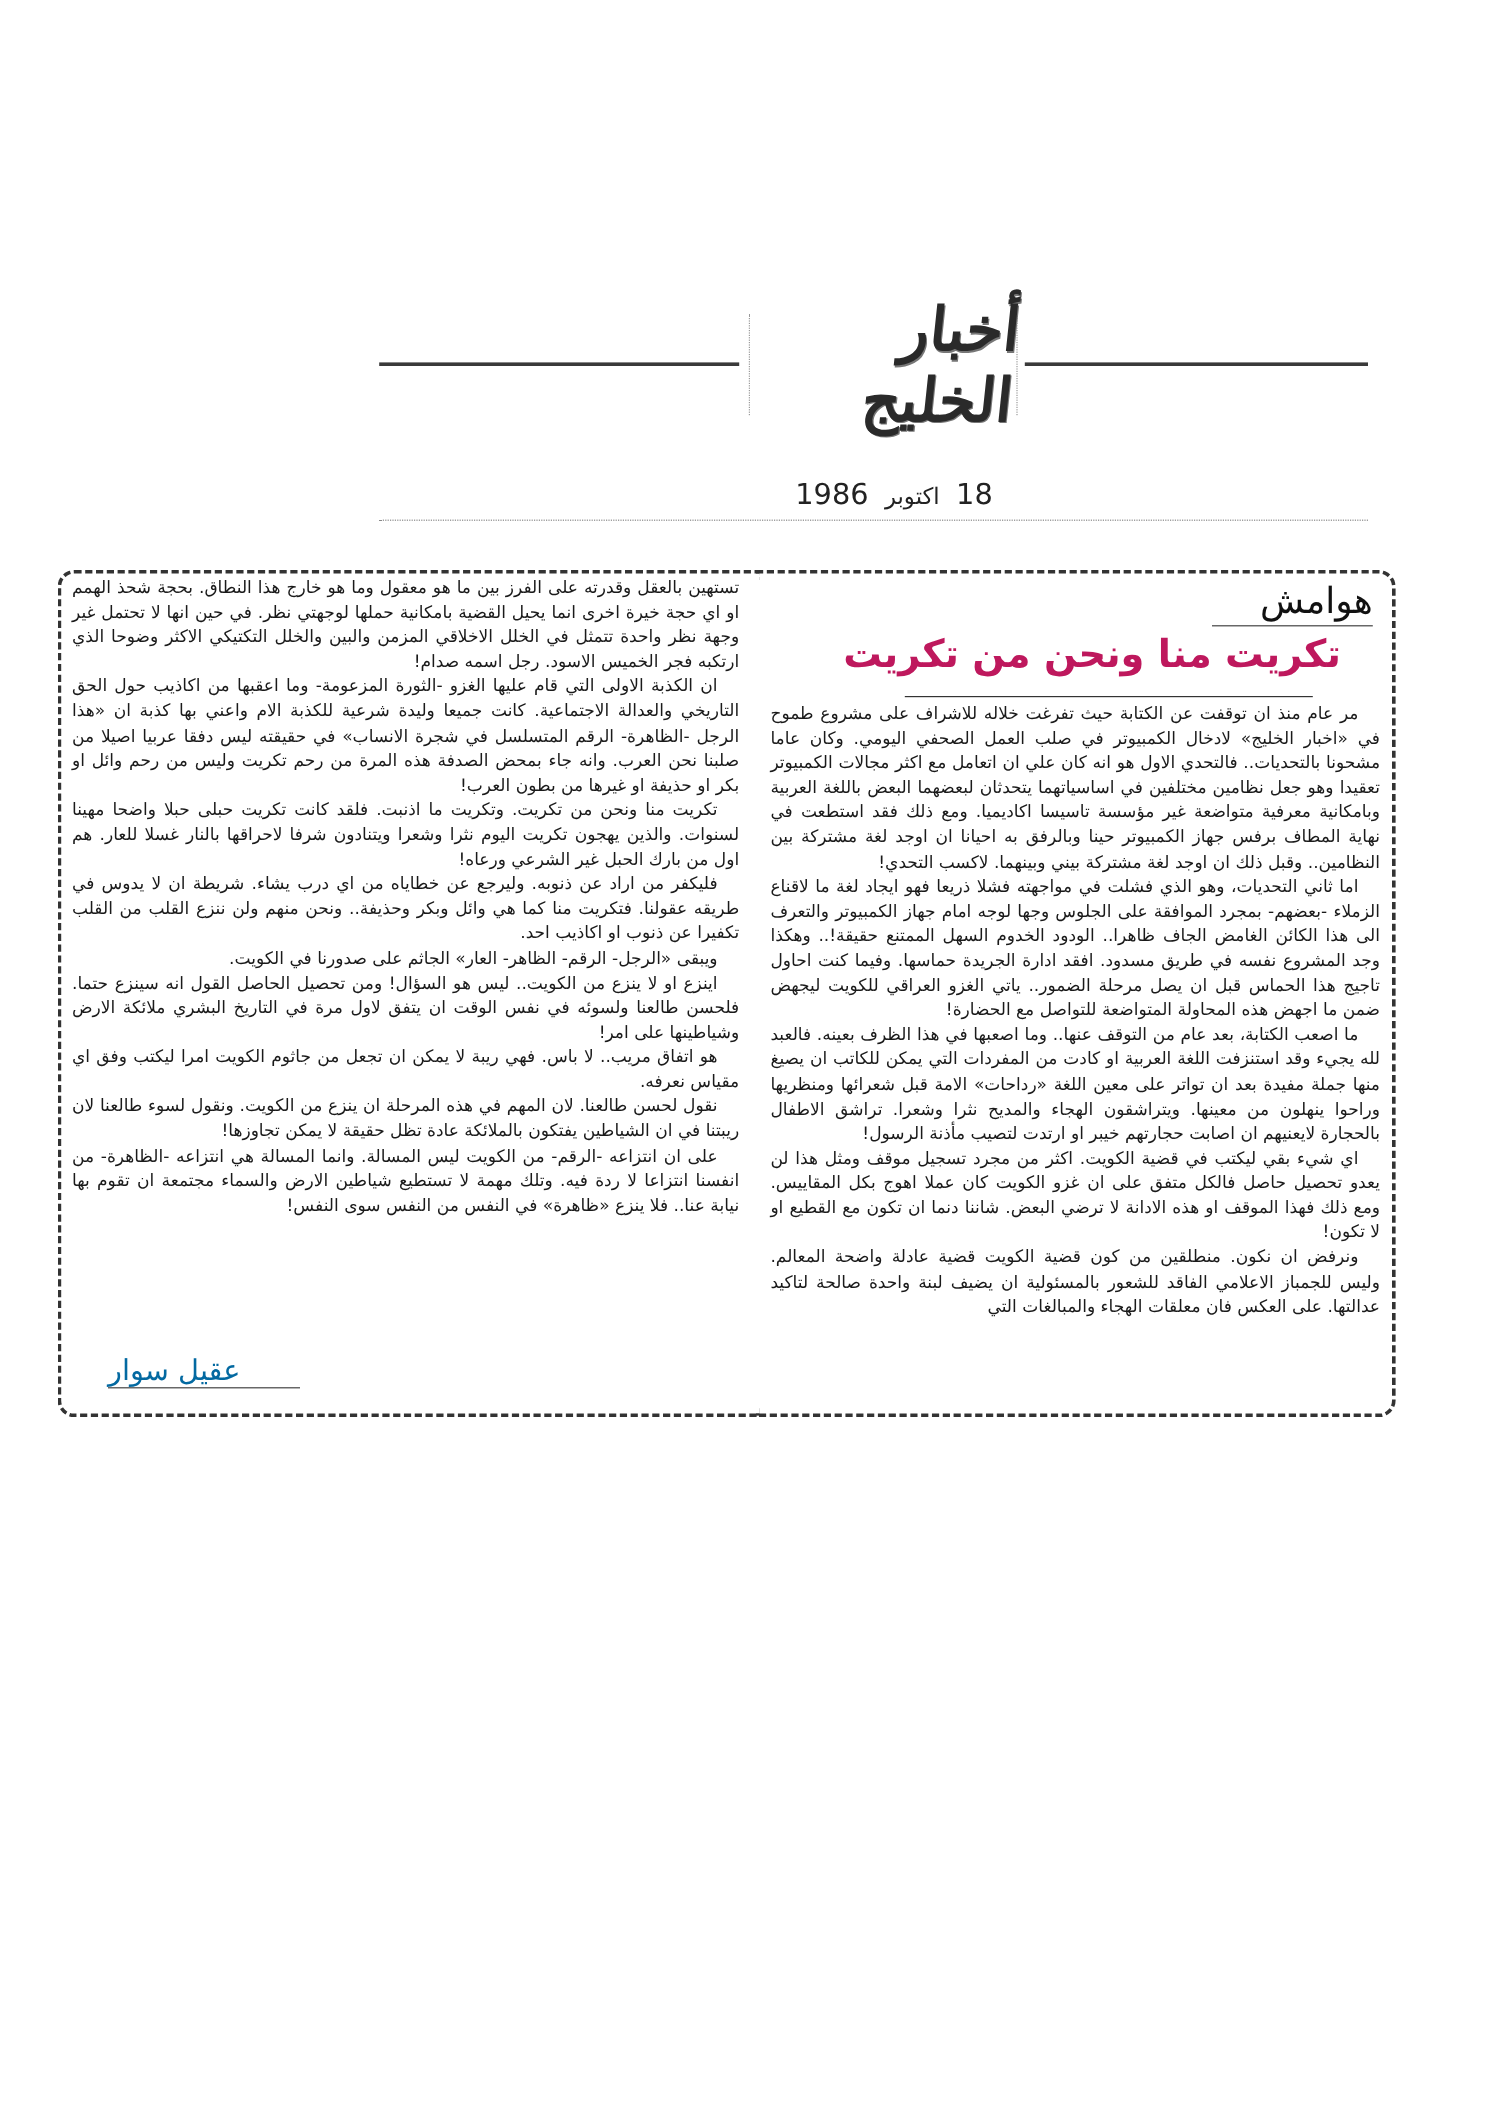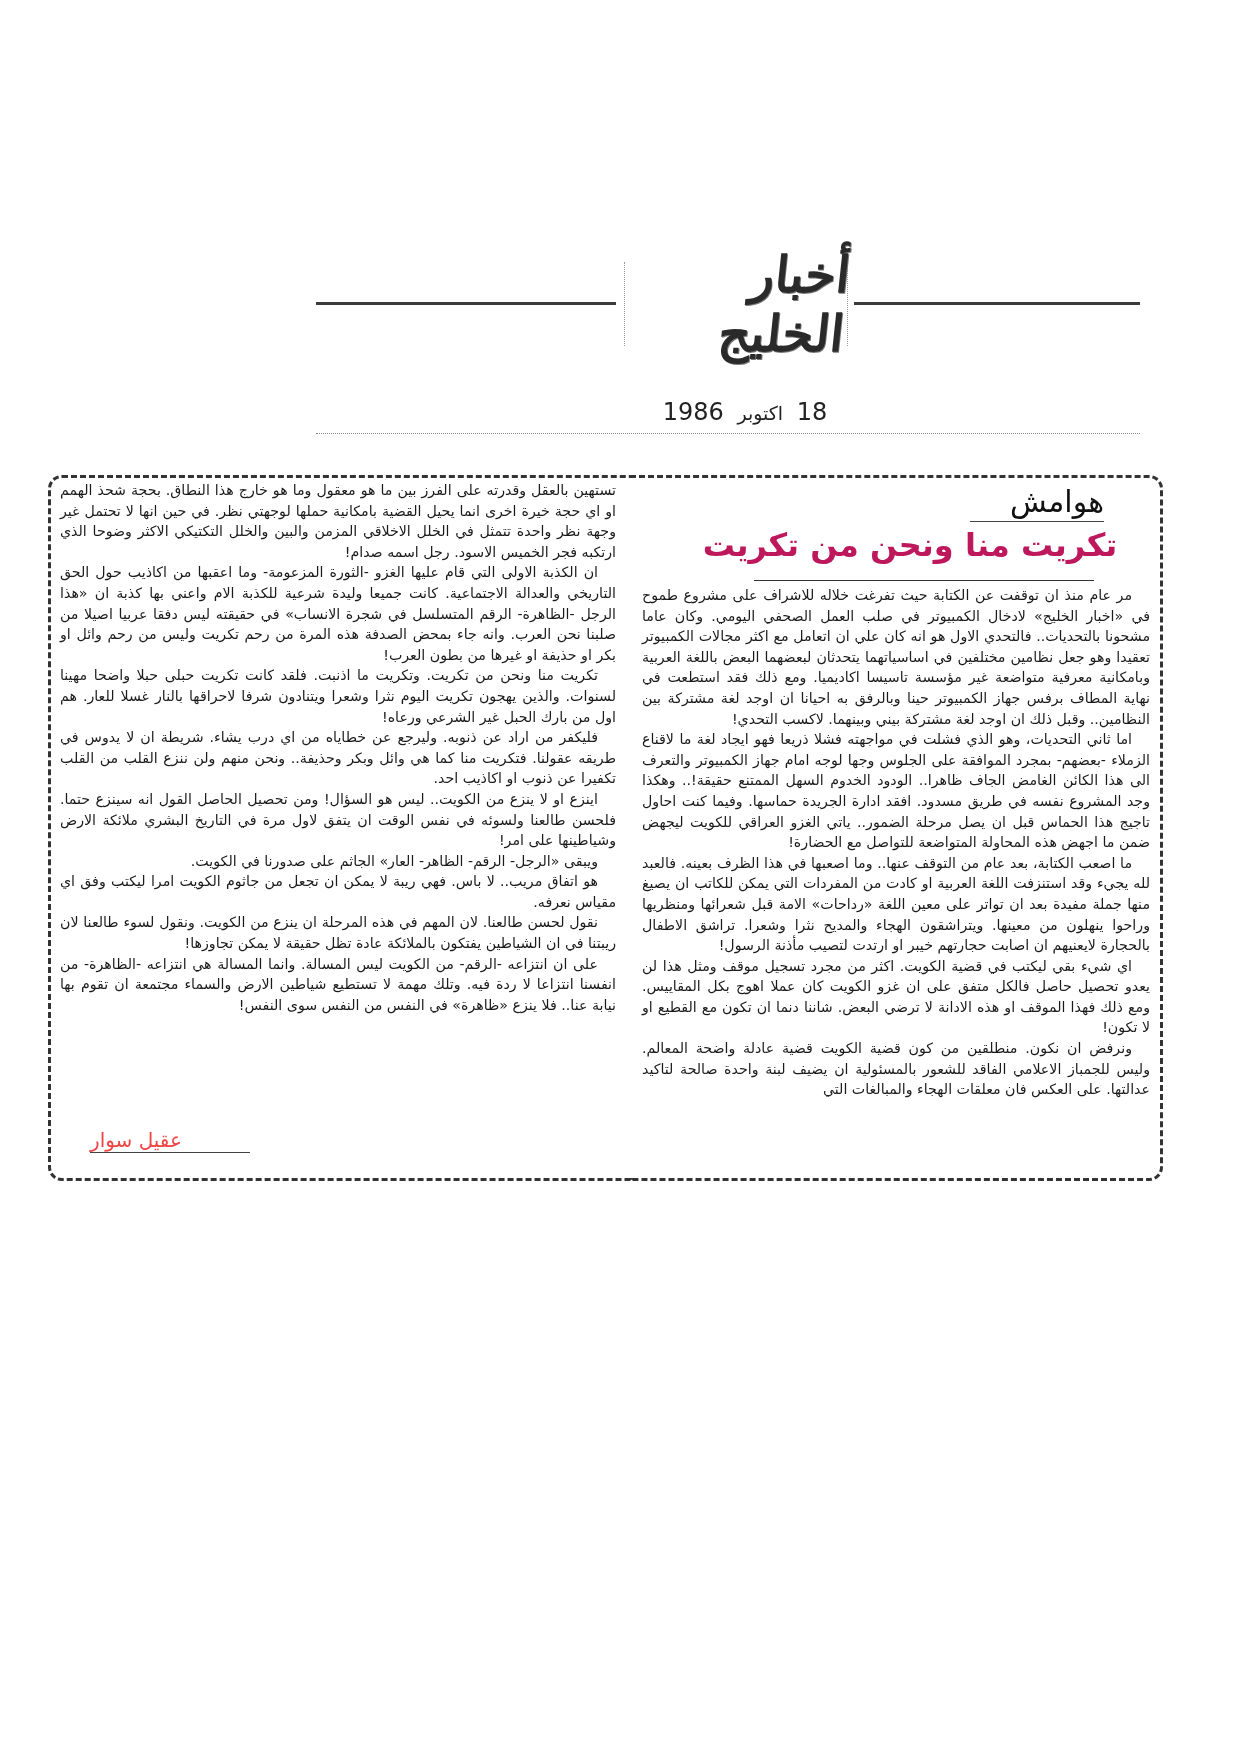--- a/index.html
+++ b/index.html
@@ -42,35 +42,35 @@
     position: absolute; direction: rtl; text-align: justify;
     font-family: "DejaVu Sans", sans-serif; font-size: 14.2px; line-height: 20.6px;
     color: #1a1a1a;
   }
   .col.right { left: 642px; top: 585px; width: 508px; }
   .col.left  { left: 60px;  top: 480px; width: 556px; }
   .col p { margin: 0; text-indent: 18px; }
   .col p.noindent { text-indent: 0; }
 
   .section-label {
-    position: absolute; left: 970px; top: 484px; width: 134px; 
+    position: absolute; left: 1010px; top: 484px; width: 134px; 
     font-size: 30px; font-family: "DejaVu Sans", sans-serif; color: #111;
     border-bottom: 1.5px solid #444; padding-bottom: 2px; direction: rtl;
   }
   .headline {
     position: absolute; left: 700px; top: 526px; width: 420px; text-align: center;
     font-size: 32px; font-weight: bold; font-family: "DejaVu Sans", sans-serif; color: #be185d;
     direction: rtl; padding-bottom: 8px;
   }
   .headline-rule {
     position: absolute; left: 754px; top: 580px; width: 340px; height: 0; border-top: 1.5px solid #333;
   }
   .author {
     position: absolute; left: 90px; top: 1128px; width: 160px; text-align: left;
-    font-size: 20px; font-family: "DejaVu Sans", sans-serif; color: #ef4444; direction: rtl;
+    font-size: 24px; font-family: "DejaVu Sans", sans-serif; color: #0369a1; direction: rtl;
     border-bottom: 1.5px solid #444; letter-spacing: 3px;
   }
 </style>
 </head>
 <body>
 
 <div class="masthead-line left"></div>
 <div class="masthead-box">
   <span class="masthead-logo">أخبار الخليج</span>
 </div>
@@ -96,20 +96,20 @@
   <p>ما اصعب الكتابة، بعد عام من التوقف عنها.. وما اصعبها في هذا الظرف بعينه. فالعبد لله يجيء وقد استنزفت اللغة العربية او كادت من المفردات التي يمكن للكاتب ان يصيغ منها جملة مفيدة بعد ان تواتر على معين اللغة «رداحات» الامة قبل شعرائها ومنظريها وراحوا ينهلون من معينها. ويتراشقون الهجاء والمديح نثرا وشعرا. تراشق الاطفال بالحجارة لايعنيهم ان اصابت حجارتهم خيبر او ارتدت لتصيب مأذنة الرسول!</p>
   <p>اي شيء بقي ليكتب في قضية الكويت. اكثر من مجرد تسجيل موقف ومثل هذا لن يعدو تحصيل حاصل فالكل متفق على ان غزو الكويت كان عملا اهوج بكل المقاييس. ومع ذلك فهذا الموقف او هذه الادانة لا ترضي البعض. شاننا دنما ان تكون مع القطيع او لا تكون!</p>
   <p>ونرفض ان نكون. منطلقين من كون قضية الكويت قضية عادلة واضحة المعالم. وليس للجمباز الاعلامي الفاقد للشعور بالمسئولية ان يضيف لبنة واحدة صالحة لتاكيد عدالتها. على العكس فان معلقات الهجاء والمبالغات التي</p>
 </div>
 
 <div class="col left">
   <p class="noindent">تستهين بالعقل وقدرته على الفرز بين ما هو معقول وما هو خارج هذا النطاق. بحجة شحذ الهمم او اي حجة خيرة اخرى انما يحيل القضية بامكانية حملها لوجهتي نظر. في حين انها لا تحتمل غير وجهة نظر واحدة تتمثل في الخلل الاخلاقي المزمن والبين والخلل التكتيكي الاكثر وضوحا الذي ارتكبه فجر الخميس الاسود. رجل اسمه صدام!</p>
   <p>ان الكذبة الاولى التي قام عليها الغزو -الثورة المزعومة- وما اعقبها من اكاذيب حول الحق التاريخي والعدالة الاجتماعية. كانت جميعا وليدة شرعية للكذبة الام واعني بها كذبة ان «هذا الرجل -الظاهرة- الرقم المتسلسل في شجرة الانساب» في حقيقته ليس دفقا عربيا اصيلا من صلبنا نحن العرب. وانه جاء بمحض الصدفة هذه المرة من رحم تكريت وليس من رحم وائل او بكر او حذيفة او غيرها من بطون العرب!</p>
   <p>تكريت منا ونحن من تكريت. وتكريت ما اذنبت. فلقد كانت تكريت حبلى حبلا واضحا مهينا لسنوات. والذين يهجون تكريت اليوم نثرا وشعرا ويتنادون شرفا لاحراقها بالنار غسلا للعار. هم اول من بارك الحبل غير الشرعي ورعاه!</p>
   <p>فليكفر من اراد عن ذنوبه. وليرجع عن خطاياه من اي درب يشاء. شريطة ان لا يدوس في طريقه عقولنا. فتكريت منا كما هي وائل وبكر وحذيفة.. ونحن منهم ولن ننزع القلب من القلب تكفيرا عن ذنوب او اكاذيب احد.</p>
+  <p>ويبقى «الرجل- الرقم- الظاهر- العار» الجاثم على صدورنا في الكويت.</p>
   <p>اينزع او لا ينزع من الكويت.. ليس هو السؤال! ومن تحصيل الحاصل القول انه سينزع حتما. فلحسن طالعنا ولسوئه في نفس الوقت ان يتفق لاول مرة في التاريخ البشري ملائكة الارض وشياطينها على امر!</p>
-  <p>ويبقى «الرجل- الرقم- الظاهر- العار» الجاثم على صدورنا في الكويت.</p>
   <p>هو اتفاق مريب.. لا باس. فهي ريبة لا يمكن ان تجعل من جاثوم الكويت امرا ليكتب وفق اي مقياس نعرفه.</p>
   <p>نقول لحسن طالعنا. لان المهم في هذه المرحلة ان ينزع من الكويت. ونقول لسوء طالعنا لان ريبتنا في ان الشياطين يفتكون بالملائكة عادة تظل حقيقة لا يمكن تجاوزها!</p>
   <p>على ان انتزاعه -الرقم- من الكويت ليس المسالة. وانما المسالة هي انتزاعه -الظاهرة- من انفسنا انتزاعا لا ردة فيه. وتلك مهمة لا تستطيع شياطين الارض والسماء مجتمعة ان تقوم بها نيابة عنا.. فلا ينزع «ظاهرة» في النفس من النفس سوى النفس!</p>
 </div>
 
 <div class="author">عقيل سوار</div>
 
 </body></html>

